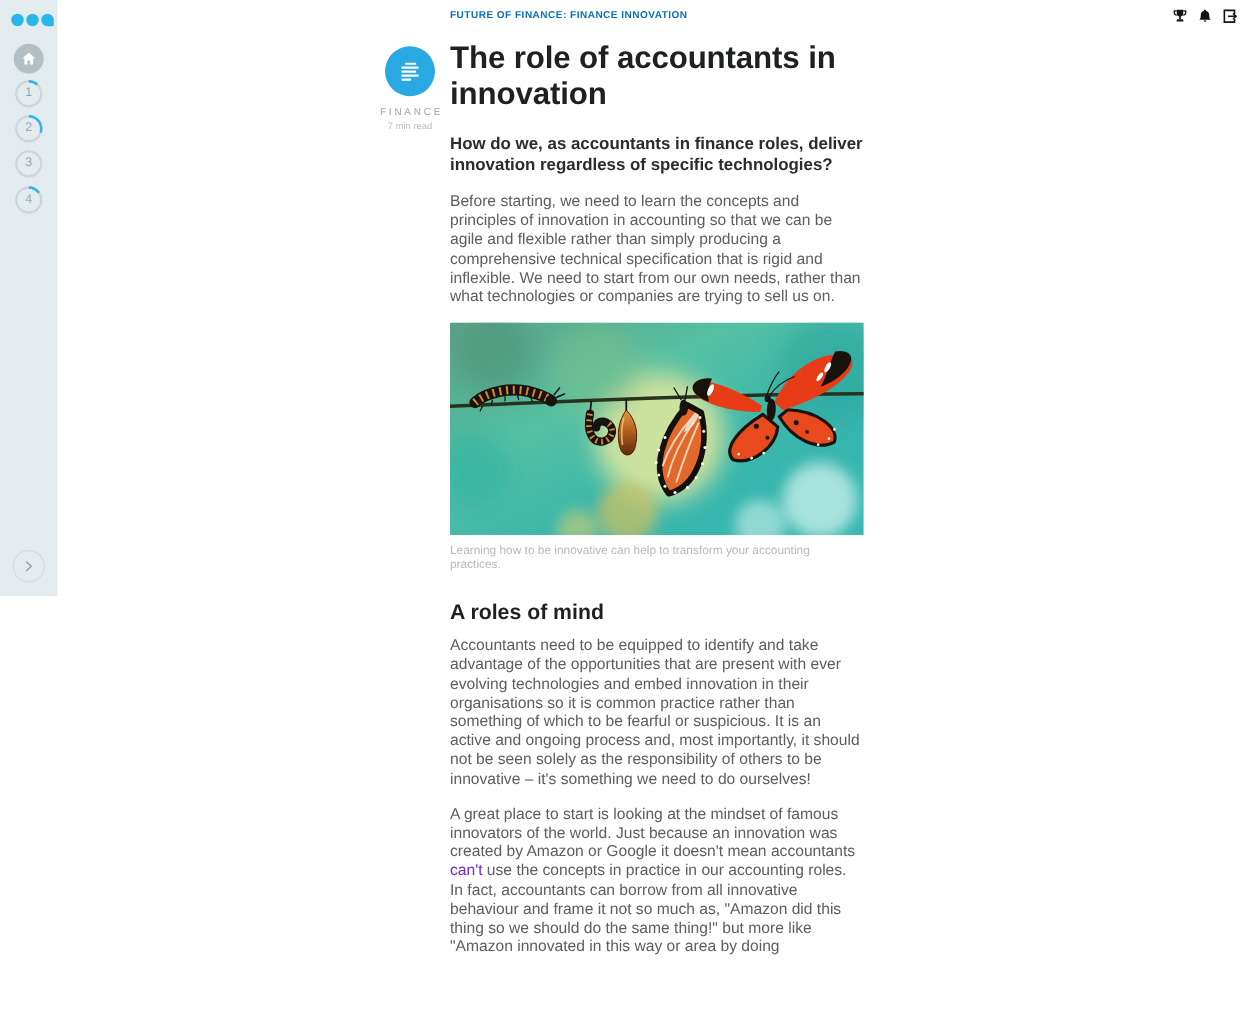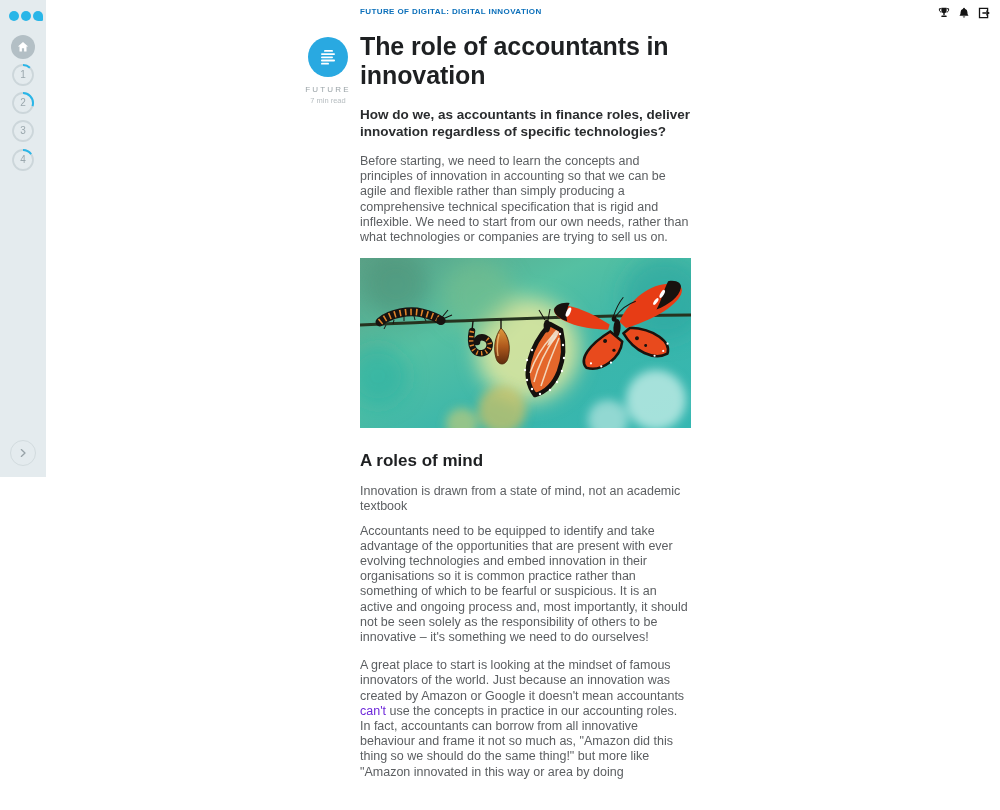--- a/index.html
+++ b/index.html
@@ -101,21 +101,21 @@
     <span class="step-num">4</span>
   </button>
 
   <button class="next-btn">
     <svg width="12" height="12" viewBox="0 0 12 12">
       <path d="M4.3 2.6 L8 6 L4.3 9.4" stroke="#97a2a7" stroke-width="1.3" fill="none" stroke-linecap="round" stroke-linejoin="round"></path>
     </svg>
   </button>
 </aside>
 
-<div class="breadcrumb">FUTURE OF DIGITAL: DIGITAL INNOVATION</div>
+<div class="breadcrumb">FUTURE OF FINANCE: FINANCE INNOVATION</div>
 
 <div class="top-icons">
   <button>
     <svg width="12" height="12" viewBox="0 0 12 12">
       <g fill="#141414" stroke="none">
         <path d="M3.4 0.8 h5.2 v2.8 a2.6 2.6 0 0 1 -5.2 0 z"></path>
         <rect x="5.3" y="5.8" width="1.4" height="2.4"></rect>
         <path d="M3.7 8.4 h4.6 l0.5 1.7 H3.2 z"></path>
       </g>
       <path d="M3.4 1.7 H1.4 v1.3 c0 1.1 0.9 2 2 2.1 M8.6 1.7 h2 v1.3 c0 1.1 -0.9 2 -2 2.1" fill="none" stroke="#141414" stroke-width="1"></path>
@@ -140,21 +140,21 @@
     <svg width="16" height="15" viewBox="0 0 16 15">
       <g fill="#ffffff">
         <rect x="4" y="0" width="9" height="1.8" rx="0.9"></rect>
         <rect x="1" y="3.2" width="14" height="1.8" rx="0.9"></rect>
         <rect x="1" y="6.4" width="12" height="1.8" rx="0.9"></rect>
         <rect x="1" y="9.6" width="14" height="1.8" rx="0.9"></rect>
         <rect x="1" y="12.8" width="8" height="1.8" rx="0.9"></rect>
       </g>
     </svg>
   </div>
-  <div class="badge-kind">FUTURE</div>
+  <div class="badge-kind">FINANCE</div>
   <div class="badge-read">7 min read</div>
 </div>
 
 <main class="content">
   <h1 class="title">The role of accountants in innovation</h1>
 
   <p class="lede">How do we, as accountants in finance roles, deliver innovation regardless of specific technologies?</p>
 
   <p class="body">Before starting, we need to learn the concepts and principles of innovation in accounting so that we can be agile and flexible rather than simply producing a comprehensive technical specification that is rigid and inflexible. We need to start from our own needs, rather than what technologies or companies are trying to sell us on.</p>
 
@@ -253,21 +253,21 @@
           <circle cx="244" cy="82" r="2"></circle>
             <circle cx="252" cy="92" r="1.6"></circle>
           <circle cx="276" cy="82" r="2"></circle>
             <circle cx="284" cy="90" r="1.5"></circle>
         </g>
         <ellipse cx="257" cy="70" rx="3.6" ry="9" fill="#18120e" transform="rotate(8 257 70)"></ellipse>
         <circle cx="255" cy="61" r="2.6" fill="#18120e"></circle>
         <path d="M256 59 C262 52 270 47 278 45 M254 59 C258 50 262 44 266 40" stroke="#18120e" stroke-width="1" fill="none"></path>
       </g>
     </svg>
+    <figcaption>Learning how to be innovative can help to transform your accounting practices.</figcaption>
   </figure>
 
   <h2 class="sect">A roles of mind</h2>
-  <p class="sect-lead">Innovation is drawn from a state of mind, not an academic textbook</p>
   <p class="body tight">Accountants need to be equipped to identify and take advantage of the opportunities that are present with ever evolving technologies and embed innovation in their organisations so it is common practice rather than something of which to be fearful or suspicious. It is an active and ongoing process and, most importantly, it should not be seen solely as the responsibility of others to be innovative – it's something we need to do ourselves!</p>
 
   <p class="body" style="margin-top:13px"><span>A great place to start is looking at the mindset of famous innovators of the world. Just because an innovation was created by Amazon or Google it doesn't mean accountants </span><span class="adopt-b">can't</span><span> use the concepts in practice in our accounting roles. In fact, accountants can borrow from all innovative behaviour and frame it not so much as, "Amazon did this thing so we should do the same thing!" but more like "Amazon innovated in this way or area by doing </span></p>
 
 </main>
 
 </body></html>

